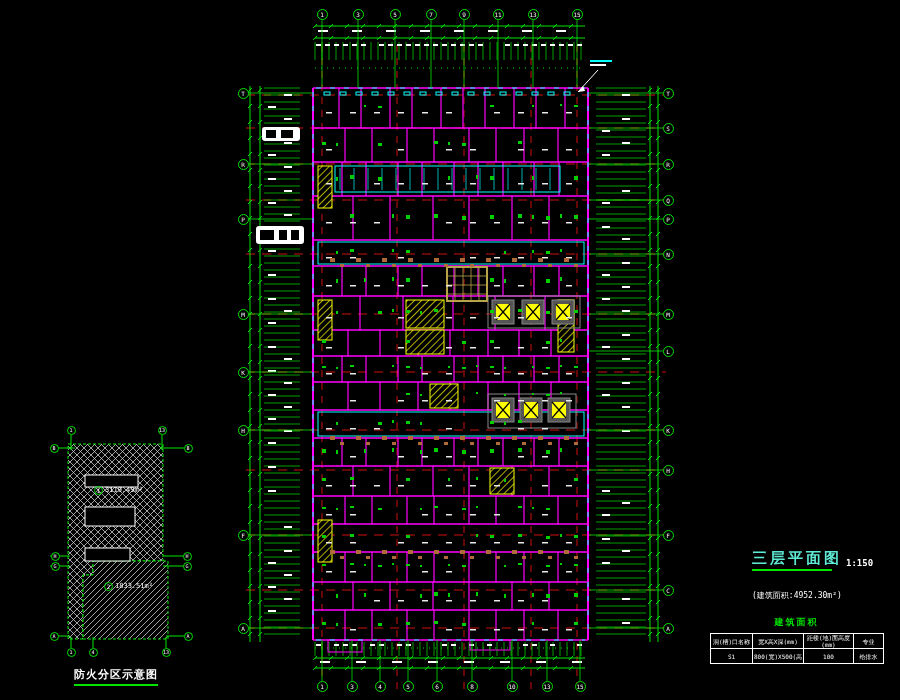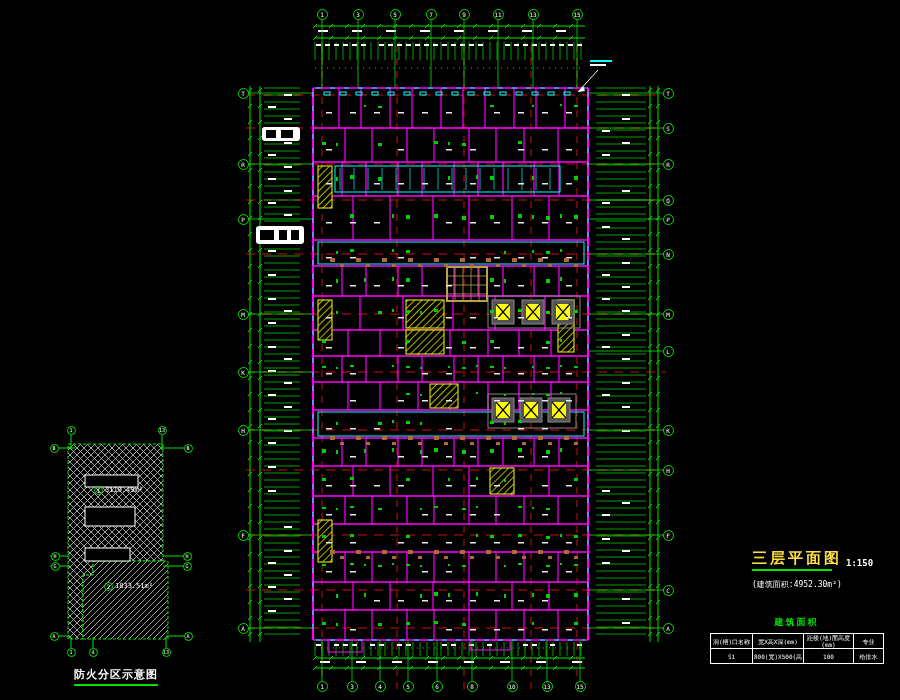--- a/index.html
+++ b/index.html
@@ -4,24 +4,24 @@
 <style>
   html,body{margin:0;padding:0;background:#000;width:900px;height:700px;overflow:hidden;}
   #sheet{position:relative;width:900px;height:700px;background:#000;
          font-family:"DejaVu Sans Mono","DejaVu Sans",monospace;color:#fff;}
   svg{position:absolute;left:0;top:0;}
   .bubble{position:absolute;border:1px solid #00e400;border-radius:50%;
           background:#000;color:#fff;text-align:center;box-sizing:border-box;}
   .bub-lg{width:11px;height:11px;font-size:6px;line-height:9px;}
   .bub-sm{width:9px;height:9px;font-size:5px;line-height:7px;}
   .titleblock{position:absolute;left:752px;top:548px;width:140px;}
-  .tb-title{font-size:15px;font-weight:bold;letter-spacing:3px;color:#fde047;display:inline-block;font-family:Liberation Mono, monospace;}
+  .tb-title{font-size:15px;font-weight:bold;letter-spacing:3px;color:#5eead4;display:inline-block;font-family:Liberation Mono, monospace;}
   .tb-scale{font-size:9px;font-weight:bold;color:#fff;display:inline-block;margin-left:4px;vertical-align:bottom;}
   .tb-underline{width:80px;height:2px;background:#00e400;margin-top:1px;}
-  .tb-note{font-size:8px;color:#fff;margin-top:8px;letter-spacing:0px;}
+  .tb-note{font-size:8px;color:#fff;margin-top:19px;letter-spacing:0px;}
   .tbl-title{position:absolute;left:710px;top:616px;width:173px;text-align:center;
              color:#00e400;font-size:9px;font-weight:bold;letter-spacing:2px;}
   table.open-tbl{position:absolute;left:710px;top:633px;width:173px;border-collapse:collapse;
                  table-layout:fixed;background:#000;}
   table.open-tbl td,table.open-tbl th{border:1px solid #fff;color:#fff;font-size:6px;
       line-height:7px;padding:0 1px;text-align:center;font-weight:normal;height:14px;overflow:hidden;}
   .fire-caption{position:absolute;left:74px;top:667px;color:#fff;font-size:11px;font-weight:bold;
                 letter-spacing:1px;border-bottom:2px solid #00e400;padding-bottom:2px;}
   .zone-label{position:absolute;color:#fff;font-size:7px;line-height:9px;white-space:nowrap;}
   .zone-circ{display:inline-block;width:9px;height:9px;border:1px solid #00e400;border-radius:50%;

